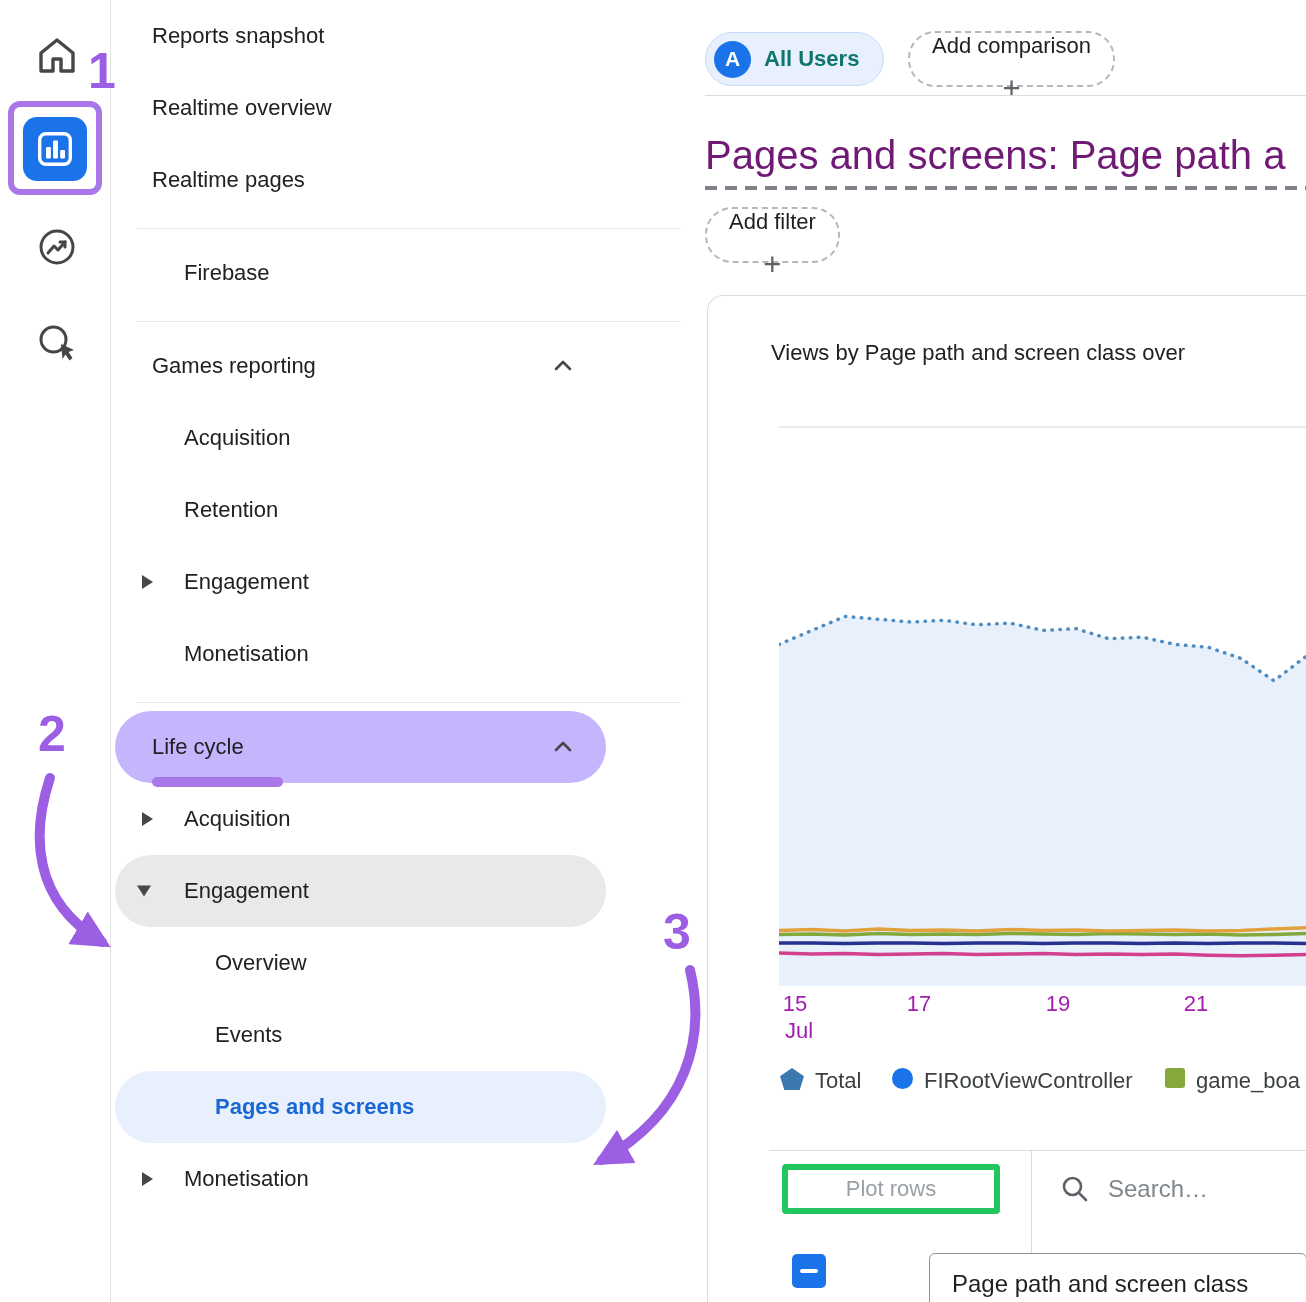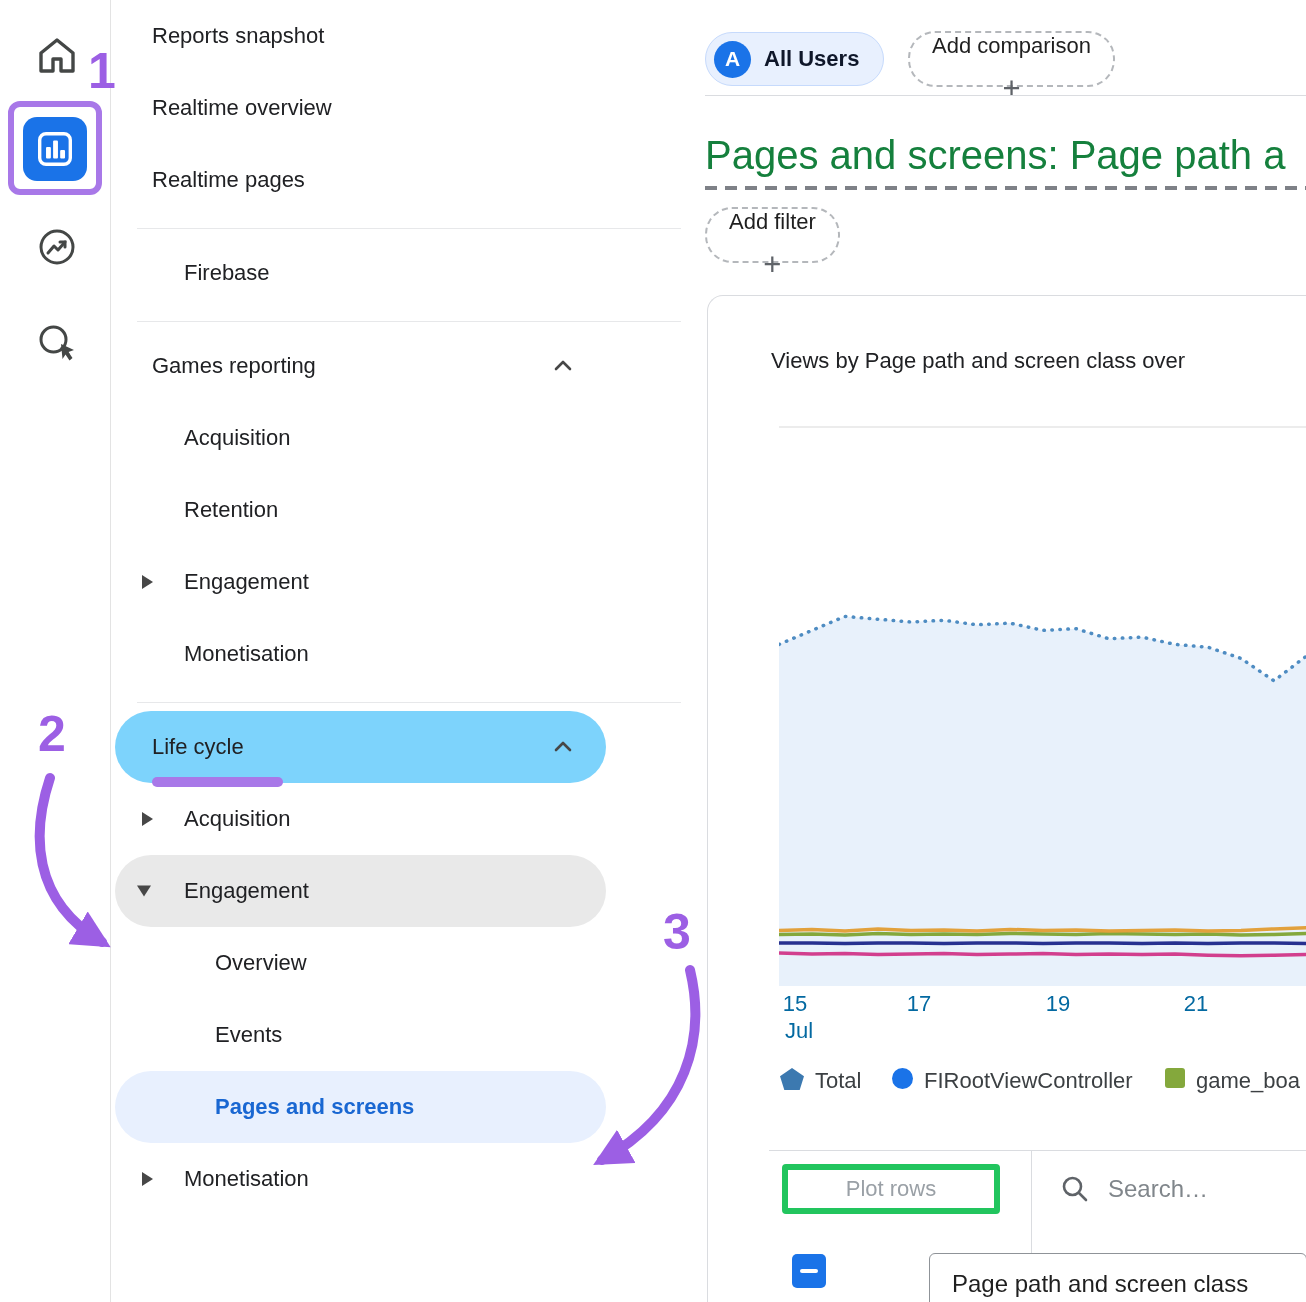--- a/index.html
+++ b/index.html
@@ -13,41 +13,41 @@
   .tile{position:absolute;left:23px;top:117px;width:64px;height:64px;border-radius:14px;background:#1a73e8;display:flex;align-items:center;justify-content:center;}
   .pbox{position:absolute;left:8px;top:101px;width:94px;height:94px;border:6px solid #a878e8;border-radius:12px;box-sizing:border-box;z-index:5;}
   
   .sidebar{position:absolute;left:111px;top:0;width:580px;font-size:22px;color:#202124;}
   .s-item{height:72px;display:flex;align-items:center;position:relative;margin:0 85px 0 4px;border-radius:36px;cursor:pointer;}
   .p0{padding-left:37px}.p1{padding-left:69px}.p2{padding-left:100px}
   .s-div{height:1px;background:#e7e8ea;margin:12px 10px 8px 26px;}
   .chev{position:absolute;right:30px;top:50%;transform:translateY(-50%);width:26px;height:26px;}
   .tri-r{position:absolute;left:27px;top:50%;transform:translateY(-50%);width:0;height:0;border-left:11px solid #474747;border-top:7px solid transparent;border-bottom:7px solid transparent;}
   .tri-d{position:absolute;left:22px;top:50%;transform:translateY(-50%);width:0;height:0;border-top:11px solid #474747;border-left:7px solid transparent;border-right:7px solid transparent;}
-  .hdr-hl{background:#7dd3fc;}
+  .hdr-hl{background:#c4b5fd;}
   .active-grey{background:#e9e9e9;}
   .active-blue{background:#e8f0fe;color:#1967d2;font-weight:bold;}
   .lc-underline{position:absolute;left:37px;bottom:-4px;width:131px;height:10px;border-radius:6px;background:#a878e8;}
   
   .stepnum{position:absolute;font-size:50px;font-weight:bold;color:#9c5fe4;z-index:9;}
   .arrow{position:absolute;z-index:9;}
   
   .seg-chip{position:absolute;left:705px;top:32px;height:52px;border-radius:27px;background:#e8f0fe;border:1px solid #c6dafc;display:flex;align-items:center;padding:0 24px 0 8px;gap:13px;cursor:pointer;}
   .seg-avatar{width:37px;height:37px;border-radius:50%;background:#1a73e8;color:#fff;display:flex;align-items:center;justify-content:center;font-size:21px;font-weight:bold;}
-  .seg-label{font-size:22px;font-weight:bold;color:#0f172a;}
+  .seg-label{font-size:22px;font-weight:bold;color:#0f766e;}
   .dash-chip{position:absolute;height:52px;border-radius:27px;border:2px dashed #b4b7bb;display:flex;align-items:center;gap:14px;padding:0 22px;font-size:22px;color:#1f1f1f;background:#fff;cursor:pointer;flex-direction:column;}
   .chip-plus{font-size:31px;color:#5f6368;font-weight:400;line-height:1;}
   .top-div{position:absolute;left:705px;top:95px;width:601px;height:1px;background:#dadce0;}
-  .page-title{position:absolute;left:705px;top:133px;width:601px;font-size:40px;color:#15803d;white-space:nowrap;overflow:hidden;}
+  .page-title{position:absolute;left:705px;top:133px;width:601px;font-size:40px;color:#701a75;white-space:nowrap;overflow:hidden;}
   .title-underline{position:absolute;left:705px;top:186px;width:601px;height:4px;background:repeating-linear-gradient(90deg,#7e8187 0 12px,transparent 12px 20px);}
   
   .card{position:absolute;left:707px;top:295px;width:599px;height:1007px;background:#fff;border-top:1px solid #dadce0;border-left:1px solid #dadce0;border-top-left-radius:16px;overflow:hidden;}
-  .chart-title{position:absolute;left:63px;top:52px;font-size:22px;color:#202124;white-space:nowrap;}
+  .chart-title{position:absolute;left:63px;top:44px;font-size:22px;color:#202124;white-space:nowrap;}
   .chart-svg{position:absolute;left:71px;top:130px;width:528px;height:560px;}
-  .x-tick{position:absolute;transform:translateX(-50%);font-size:22px;color:#0369a1;text-align:right;}
+  .x-tick{position:absolute;transform:translateX(-50%);font-size:22px;color:#a21caf;text-align:right;}
   .legend-group{position:absolute;top:772px;height:28px;display:flex;align-items:flex-start;gap:11px;}
   .legend-label{font-size:22px;color:#3c4043;white-space:nowrap;}
   .sw-total{width:24px;height:22px;background:#3c79b0;clip-path:polygon(50% 0,100% 38%,82% 100%,18% 100%,0 38%);}
   .sw-circle{width:21px;height:21px;border-radius:50%;background:#1a73e8;}
   .sw-square{width:20px;height:20px;border-radius:3px;background:#84a83c;}
   .tbl-div-h{position:absolute;left:61px;top:854px;width:538px;height:1px;background:#dadce0;}
   .tbl-div-v{position:absolute;left:323px;top:855px;width:1px;height:447px;background:#dadce0;}
   .plot-rows{position:absolute;left:74px;top:868px;width:218px;height:50px;border:6px solid #22c55e;border-radius:4px;background:#fff;color:#9aa0a6;font-size:22px;display:flex;align-items:center;justify-content:center;cursor:default;}
   .search-box{position:absolute;left:352px;top:868px;width:240px;height:50px;display:flex;align-items:center;gap:18px;cursor:text;}
   .search-text{font-size:24px;color:#80868b;}

